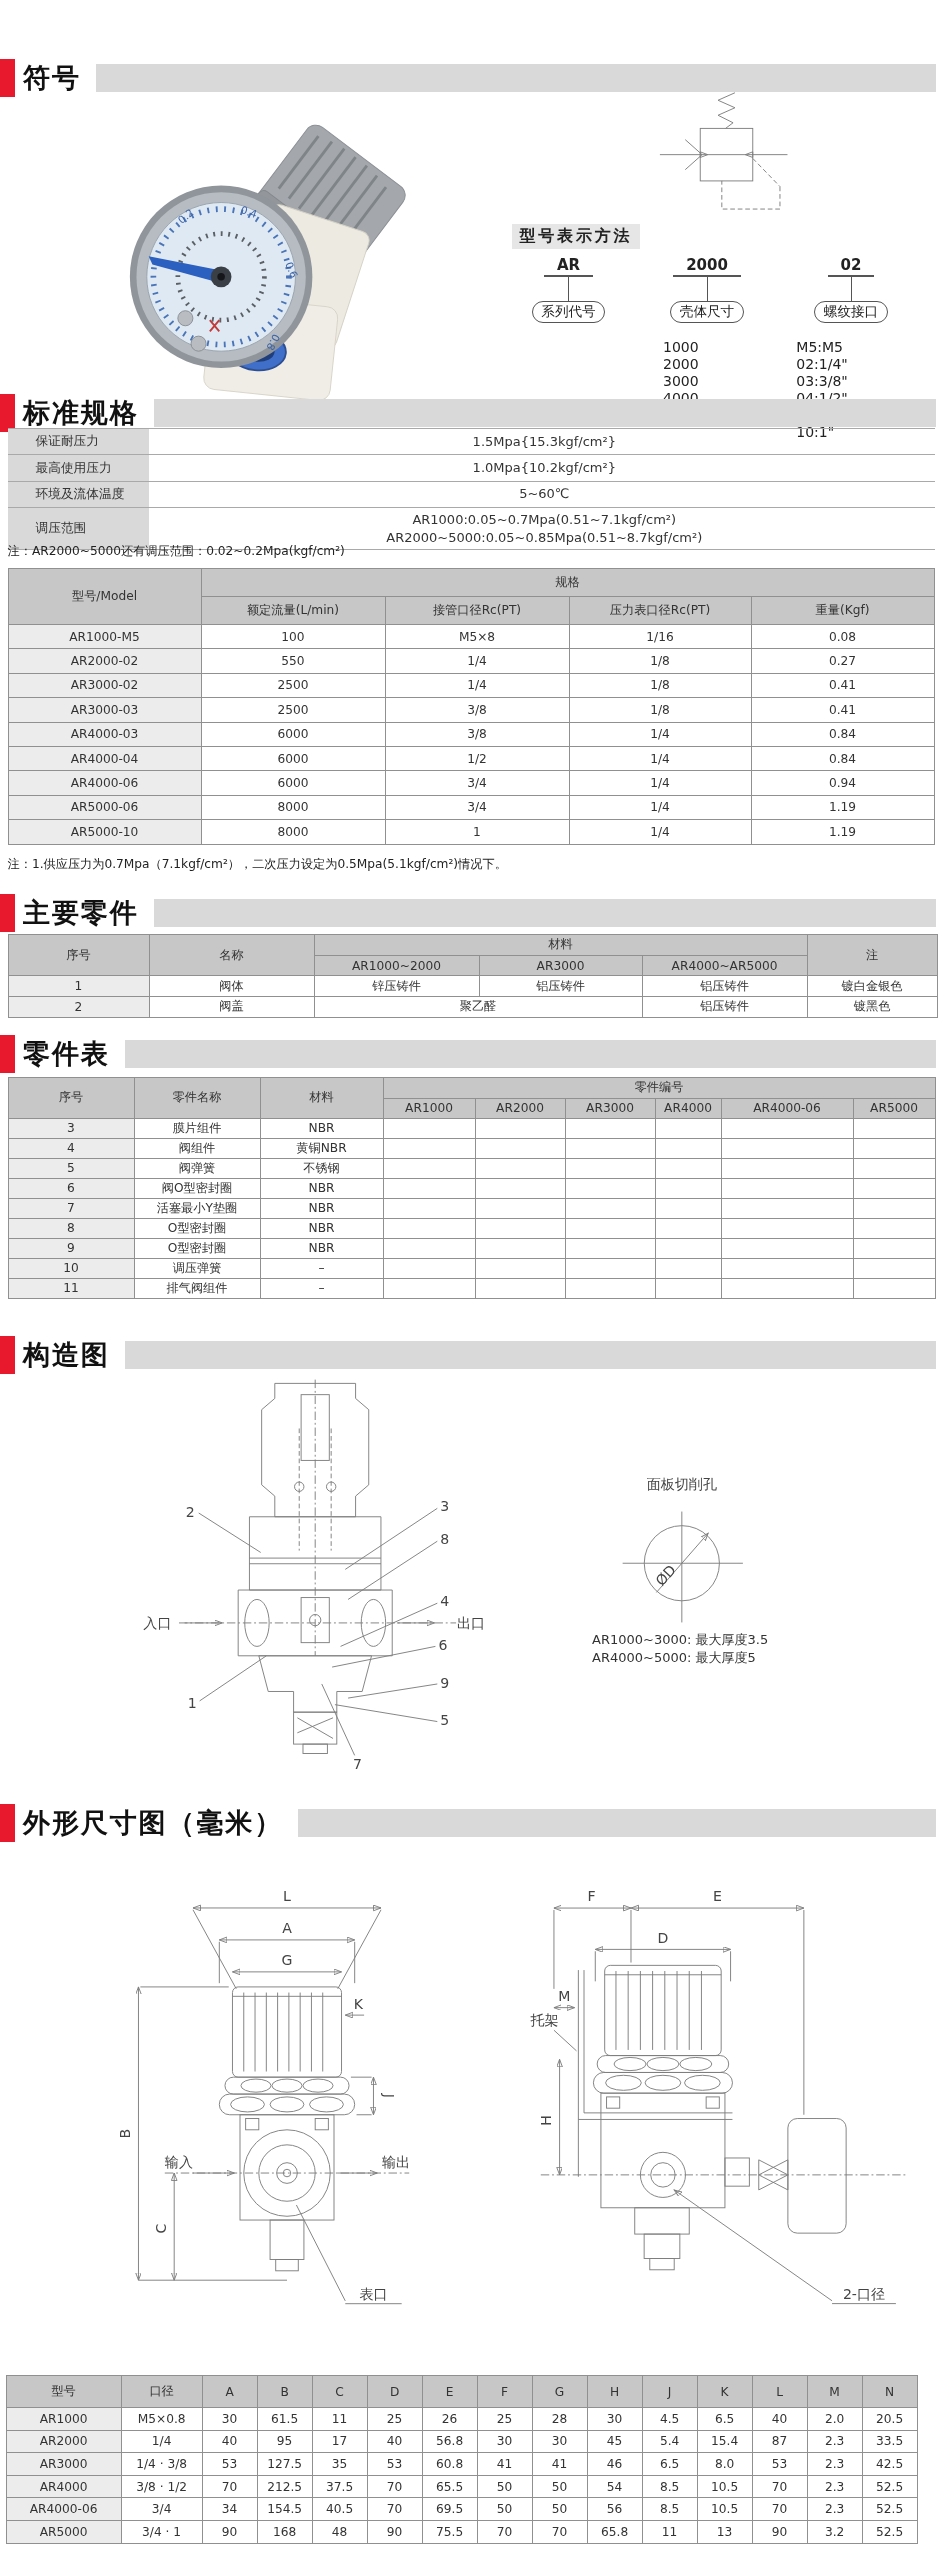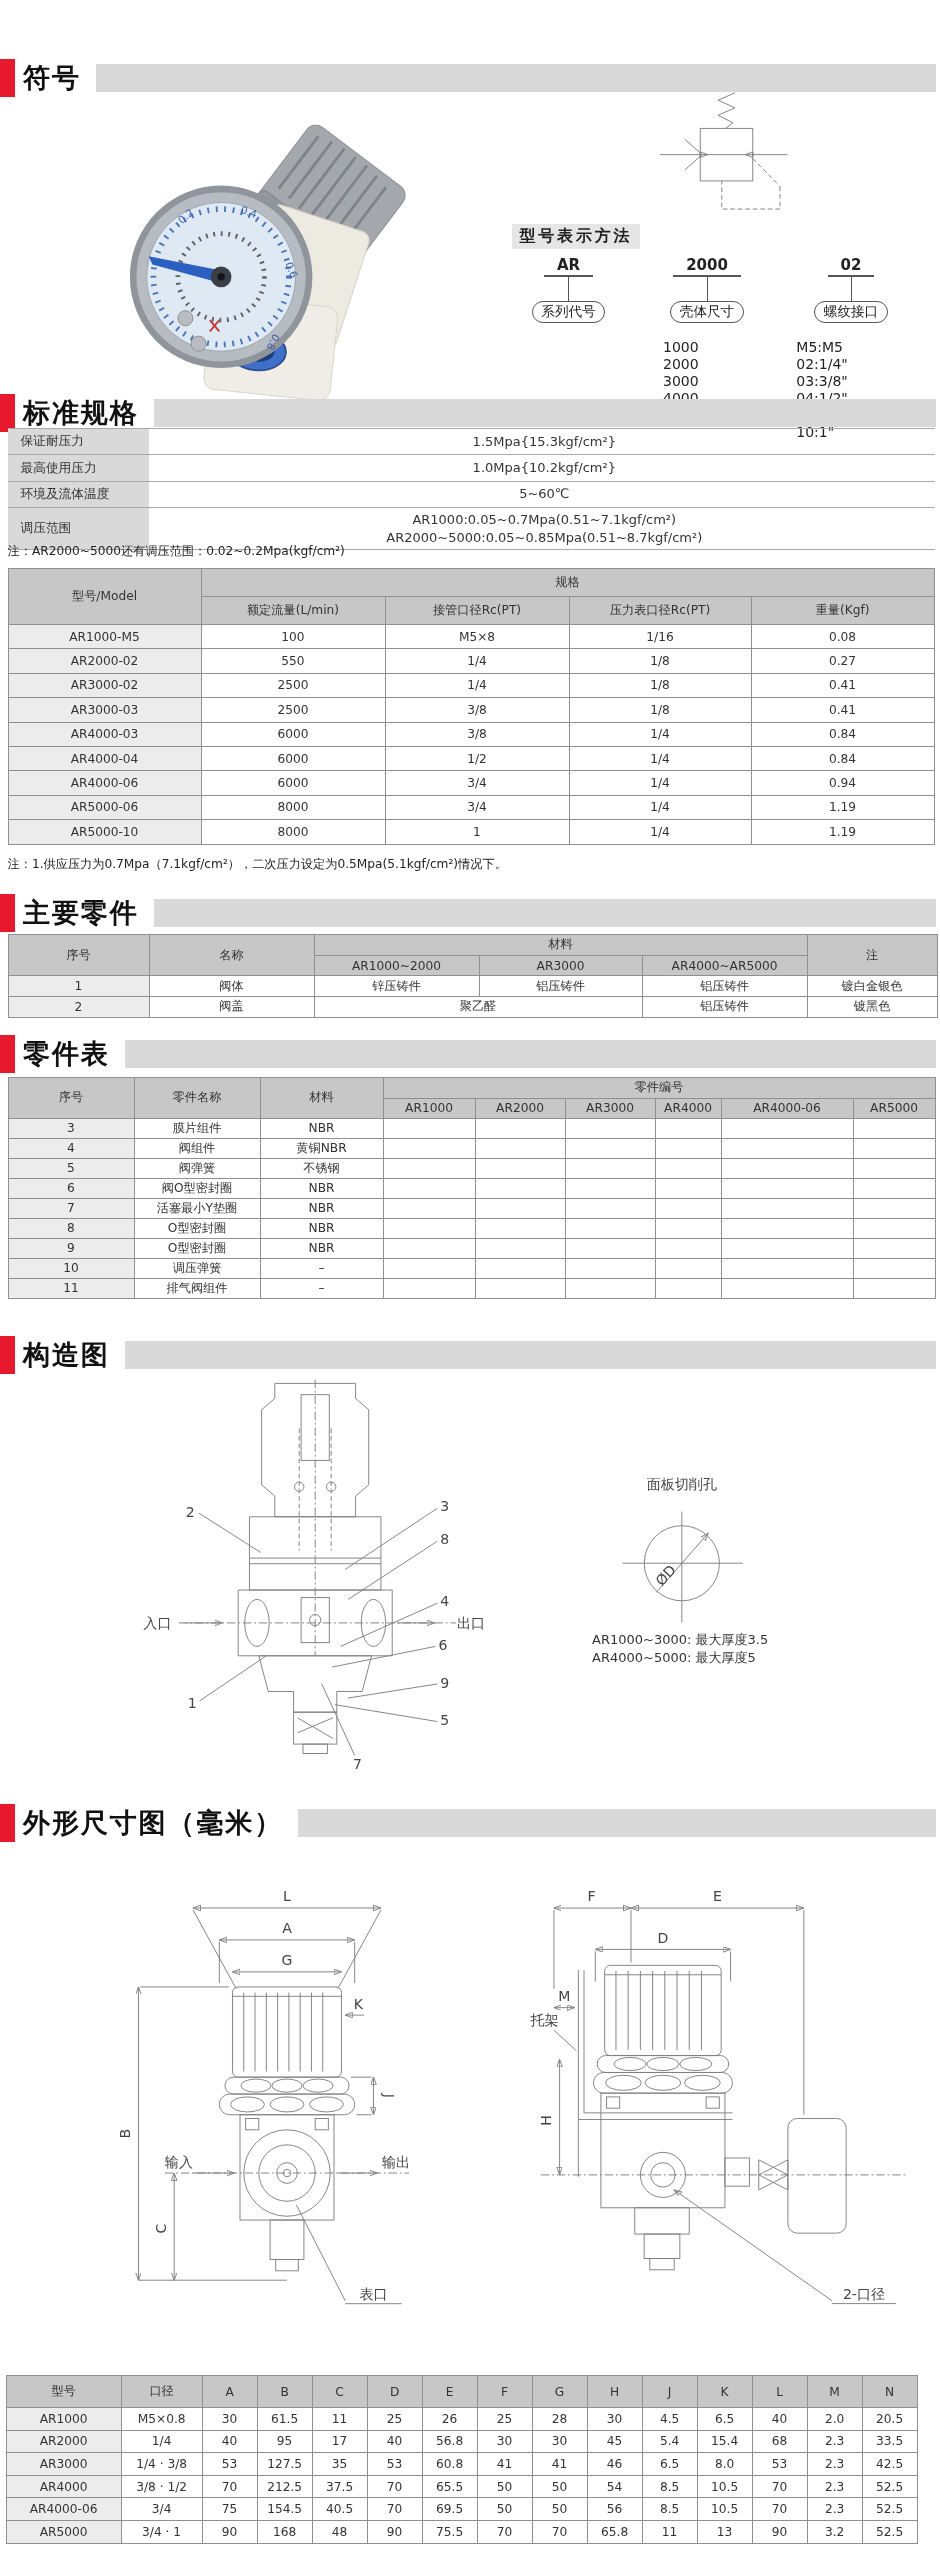--- a/index.html
+++ b/index.html
@@ -7,21 +7,21 @@
         font-family:"DejaVu Sans","Liberation Sans",sans-serif;color:#222;overflow:hidden;}
   .abs{position:absolute;}
   
   .sec{position:absolute;left:0;right:3.8px;height:43px;display:flex;align-items:center;}
   .sec .red{width:15px;height:38px;background:#e8192d;flex:0 0 auto;}
   .sec .sec-title{font-size:27px;font-weight:bold;color:#111;margin-left:8px;letter-spacing:1.9px;white-space:nowrap;}
   .sec .bar{flex:1;height:28px;background:#d9d9d9;margin-left:15px;}
   
   .spec{position:absolute;left:7.5px;top:428px;width:927px;border-top:1.9px solid #a9a9a9;}
   .spec-row{display:flex;border-bottom:1.9px solid #a9a9a9;}
-  .spec-label{width:141px;background:#d9d9d9;display:flex;align-items:center;padding-left:13px;
+  .spec-label{width:141px;background:#d9d9d9;display:flex;align-items:center;padding-left:28px;
               font-size:12.7px;color:#333;box-sizing:border-box;}
   .spec-gap{width:5.6px;background:#fff;}
   .spec-val{flex:1;display:flex;flex-direction:column;justify-content:center;align-items:center;
             font-size:13px;color:#333;line-height:18px;}
   .note{position:absolute;left:7.5px;font-size:12.2px;color:#222;}
   
   table{border-collapse:collapse;table-layout:fixed;}
   .tbl{position:absolute;left:7.5px;}
   .tbl td,.tbl th{border:0.9px solid #909090;font-size:12.2px;text-align:center;padding:0 2.8px;
                   font-weight:normal;color:#333;overflow:hidden;white-space:nowrap;}
@@ -719,21 +719,21 @@
           <td>40</td>
           <td>95</td>
           <td>17</td>
           <td>40</td>
           <td>56.8</td>
           <td>30</td>
           <td>30</td>
           <td>45</td>
           <td>5.4</td>
           <td>15.4</td>
-          <td>68</td>
+          <td>87</td>
           <td>2.3</td>
           <td>33.5</td>
         </tr>
         <tr style="height: 22.6px;">
           <td class="c-first">AR3000</td>
           <td>1/4 · 3/8</td>
           <td>53</td>
           <td>127.5</td>
           <td>35</td>
           <td>53</td>
@@ -760,21 +760,21 @@
           <td>54</td>
           <td>8.5</td>
           <td>10.5</td>
           <td>70</td>
           <td>2.3</td>
           <td>52.5</td>
         </tr>
         <tr style="height: 22.6px;">
           <td class="c-first">AR4000-06</td>
           <td>3/4</td>
-          <td>75</td>
+          <td>34</td>
           <td>154.5</td>
           <td>40.5</td>
           <td>70</td>
           <td>69.5</td>
           <td>50</td>
           <td>50</td>
           <td>56</td>
           <td>8.5</td>
           <td>10.5</td>
           <td>70</td>

